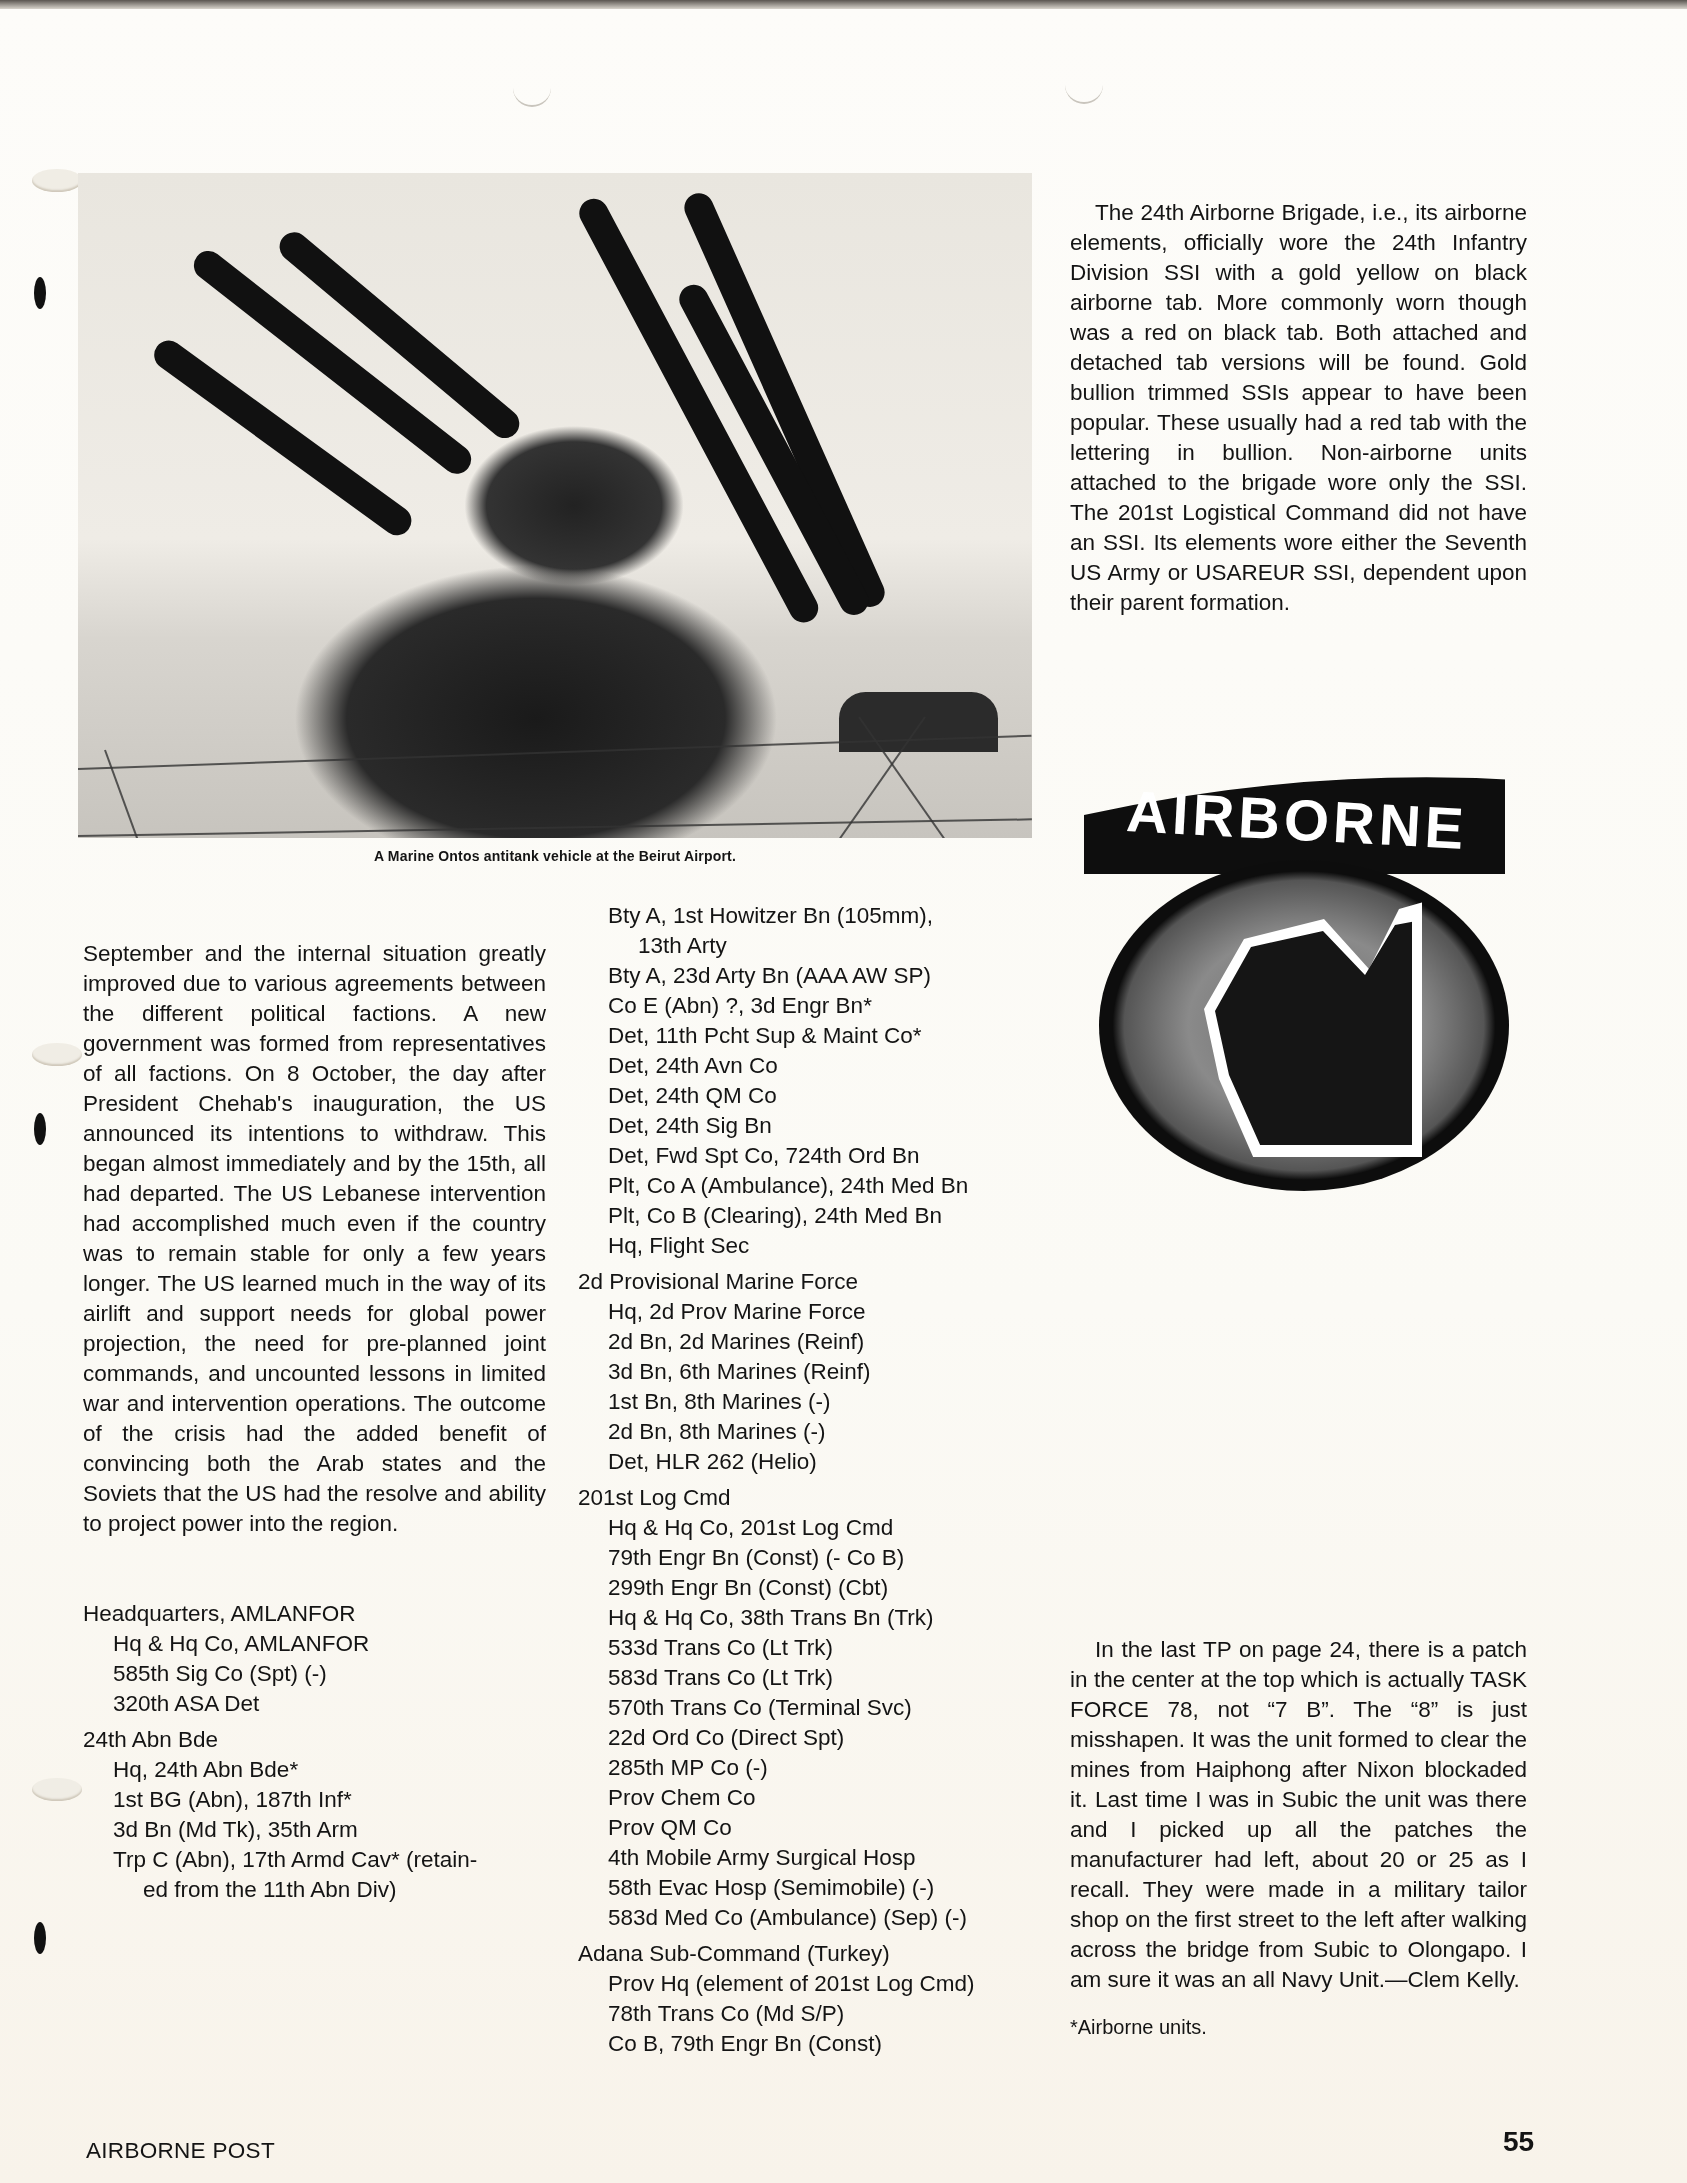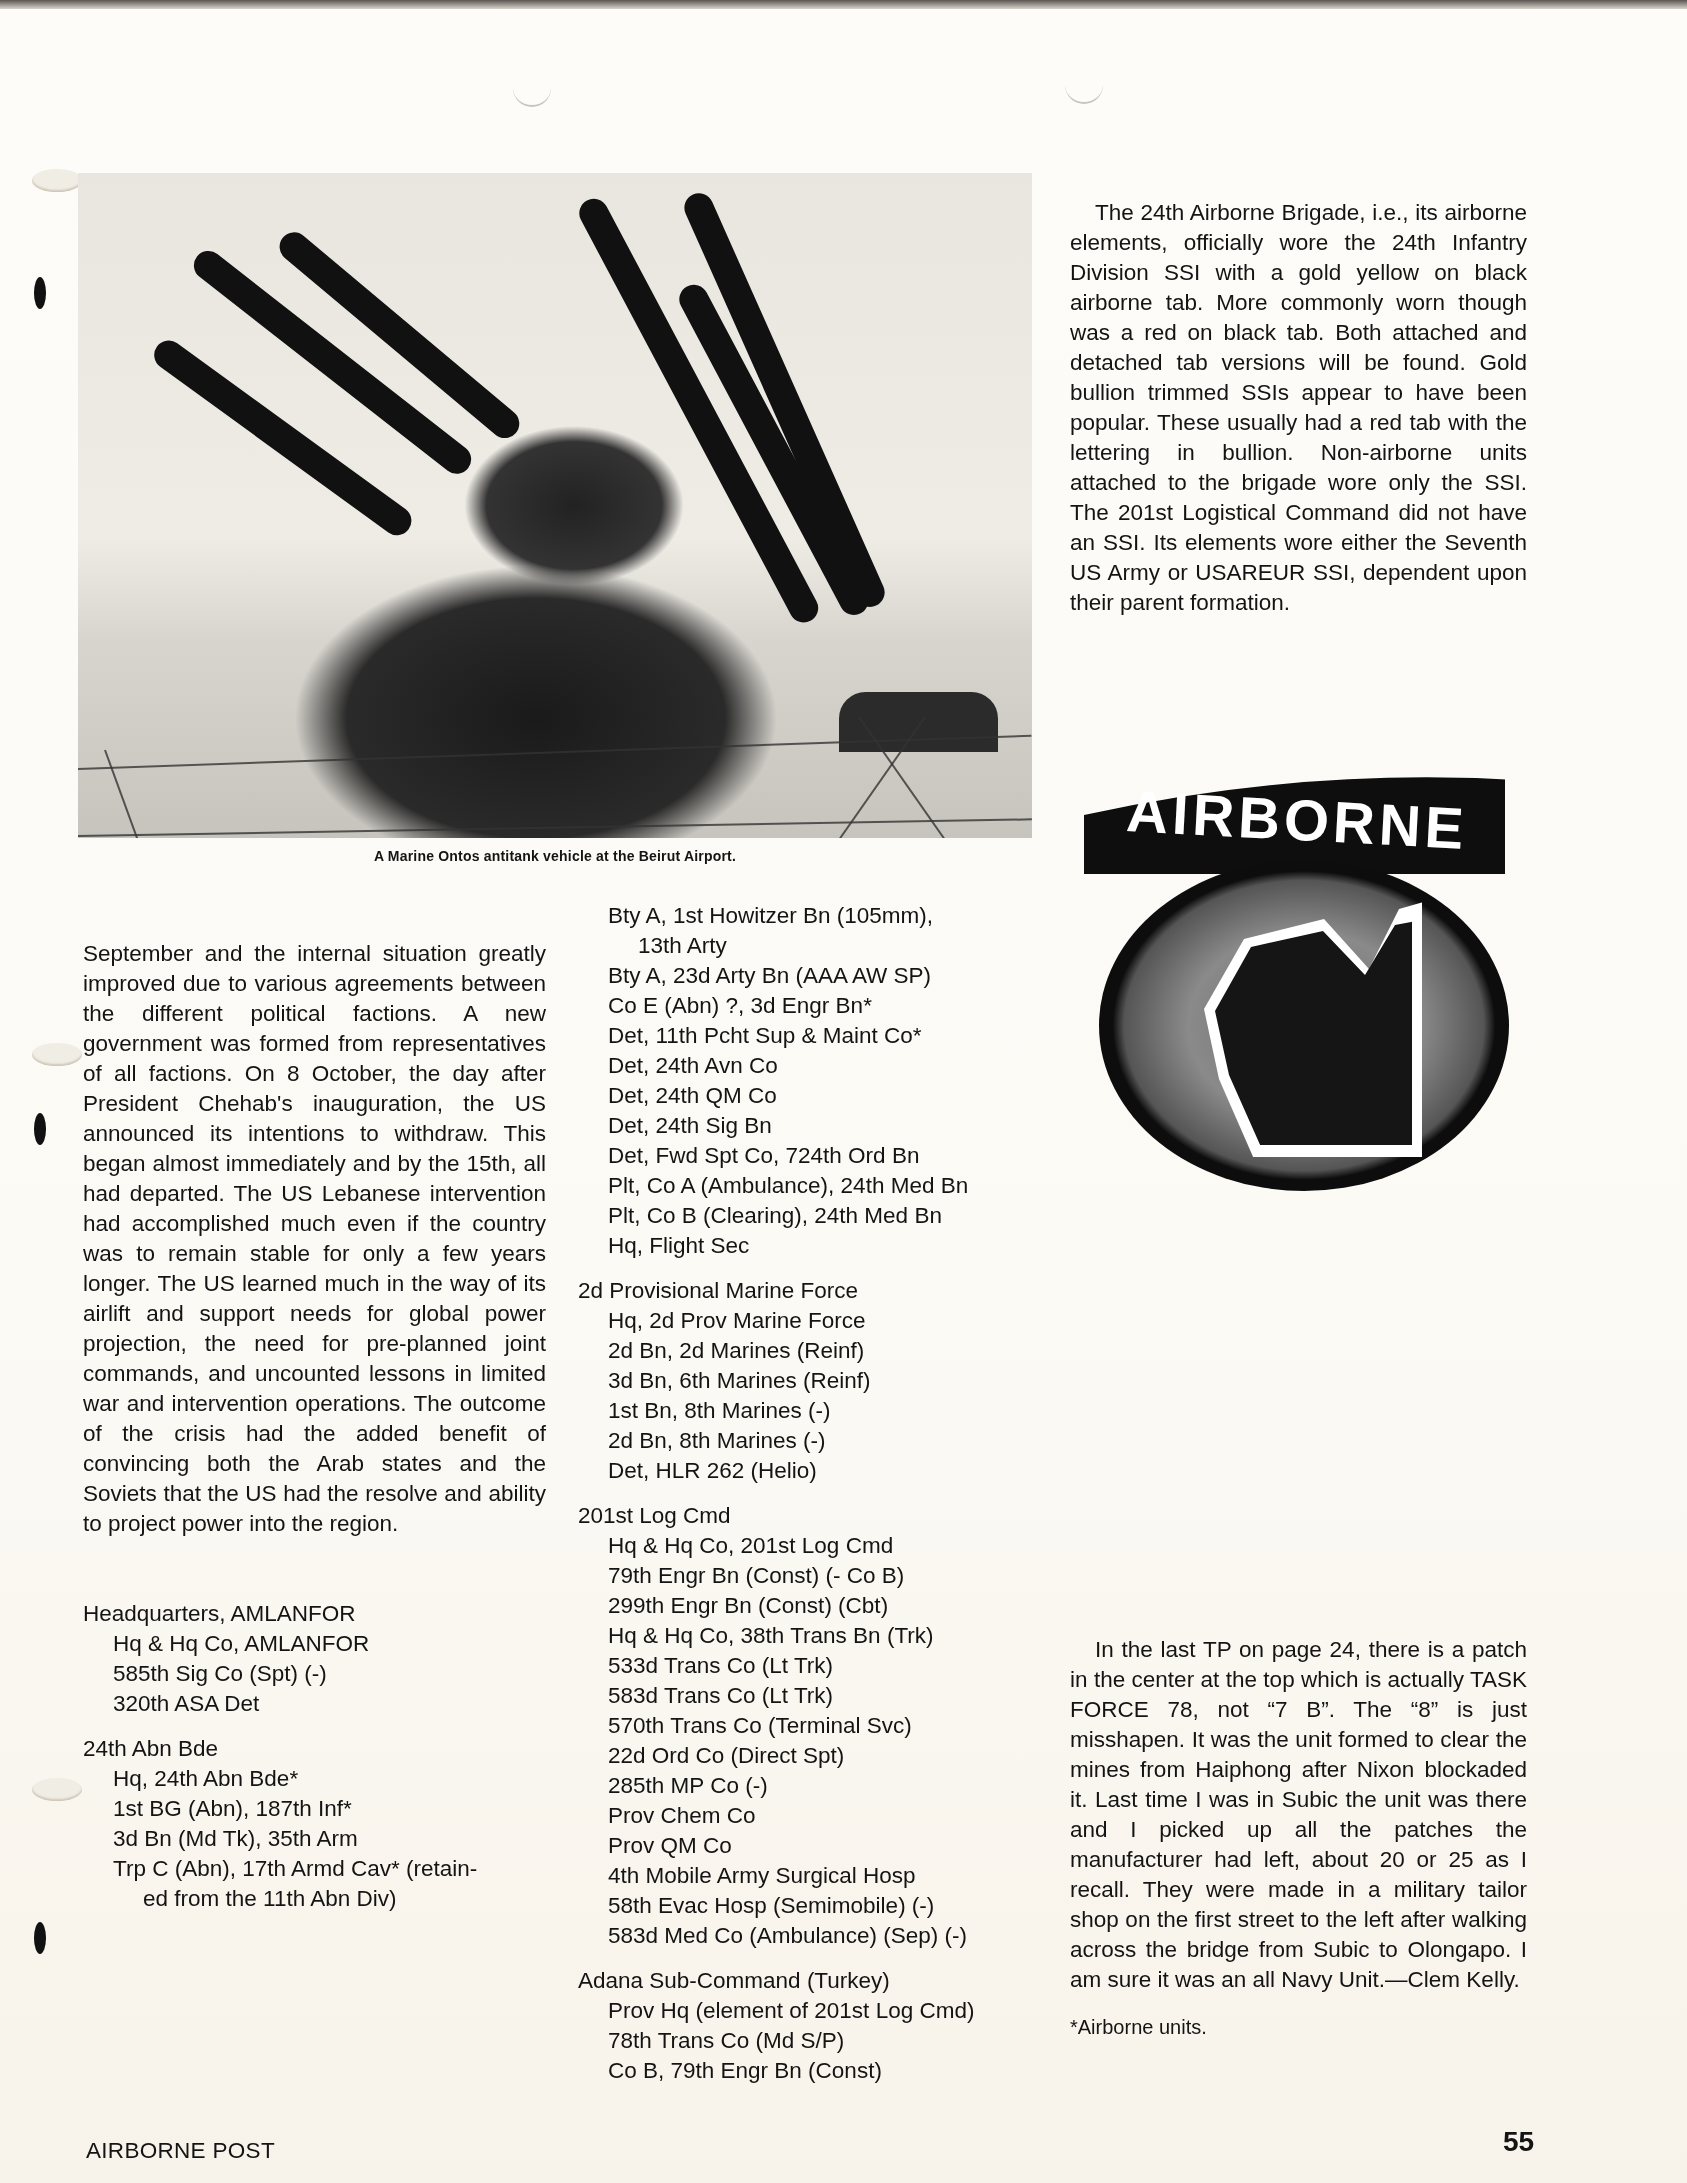--- a/index.html
+++ b/index.html
@@ -37,21 +37,21 @@
       font-weight: bold; font-size: 14px; letter-spacing: 0.2px;
     }
 
     
     .col { position: absolute; font-size: 22.5px; line-height: 30px; }
     .col-left { left: 83px; top: 939px; width: 463px; }
     .col-mid { left: 578px; top: 901px; width: 463px; }
     .col-right { left: 1070px; width: 457px; }
     .para { text-align: justify; text-align-last: left; }
     .indent { text-indent: 25px; }
-    .group-head { margin-top: 15px; }
+    .group-head { margin-top: 6px; }
     .group-head.first { margin-top: 0; }
     .item { padding-left: 30px; }
     .item.cont { padding-left: 60px; }
     .list-block { margin-top: 60px; }
 
     
     .patch { position: absolute; left: 1072px; top: 767px; width: 437px; height: 576px; }
     .tab-shape {
       position: absolute; left: 12px; top: 8px; width: 421px; height: 99px;
       background: #0e0e0e;

